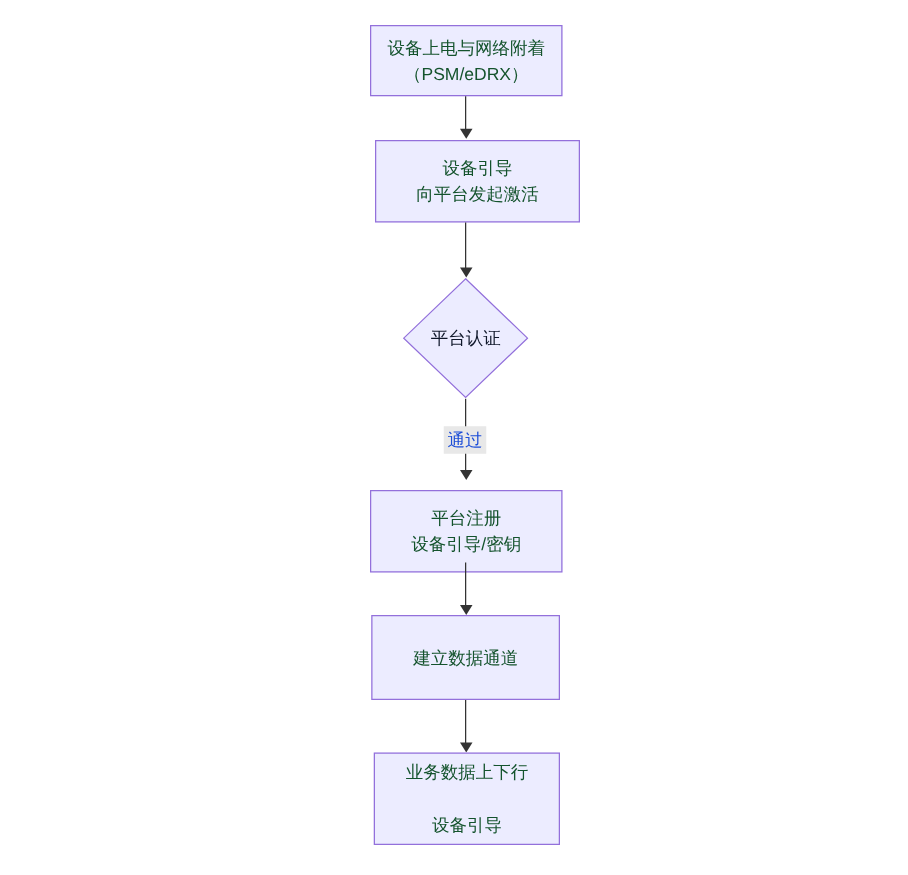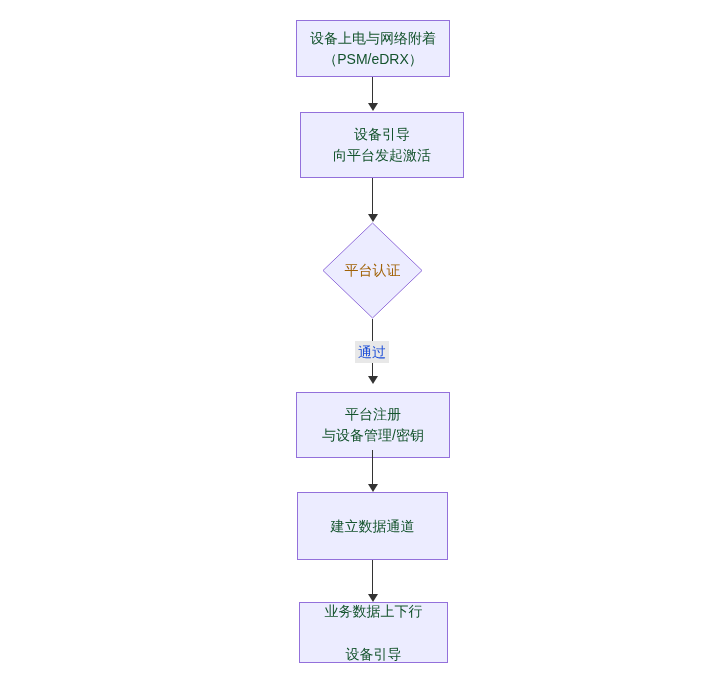--- a/index.html
+++ b/index.html
@@ -30,35 +30,35 @@
     font-size: 14px;
     line-height: 21px;
     color: #14532d;
     white-space: nowrap;
   }
 
   #node-power-on { left: 296px; top: 20px;  width: 154px; height: 57px; }
   #node-bootstrap{ left: 300px; top: 112px; width: 164px; height: 66px; }
   #node-register { left: 296px; top: 392px; width: 154px; height: 66px; }
   #node-channel  { left: 297px; top: 492px; width: 151px; height: 68px; justify-content: center; }
-  #node-business { left: 299px; top: 602px; width: 149px; height: 61px; gap: 22px; }
+  #node-business { left: 299px; top: 602px; width: 149px; height: 74px; gap: 22px; }
 
   .node.diamond {
     position: absolute;
     left: 322px; top: 222px;
     width: 101px; height: 97px;
     background: transparent;
     border: none;
   }
   .node.diamond svg { position: absolute; left: 0; top: 0; width: 100%; height: 100%; }
   .node.diamond .diamond-label {
     position: absolute;
     left: 0; top: 0; width: 100%; height: 100%;
     display: flex; align-items: center; justify-content: center;
-    font-size: 14px; color: #a16207; white-space: nowrap;
+    font-size: 14px; color: #0f172a; white-space: nowrap;
   }
 
   
   .edge-line {
     position: absolute;
     left: 372px;
     width: 1px;
     background: #333333;
   }
   #edge1-line { top: 77px;  height: 27px; }
@@ -121,21 +121,21 @@
     </svg>
     <span class="diamond-label">平台认证</span>
   </div>
 
   <div class="edge-line" id="edge3-line"></div>
   <div class="edge-arrow" id="edge3-arrow"></div>
   <div class="edge-label">通过</div>
 
   <div class="node rect" id="node-register">
     <span class="line">平台注册</span>
-    <span class="line">与设备管理/密钥</span>
+    <span class="line">设备引导/密钥</span>
   </div>
 
   <div class="edge-line" id="edge4-line"></div>
   <div class="edge-arrow" id="edge4-arrow"></div>
 
   <div class="node rect" id="node-channel">
     <span class="line">建立数据通道</span>
   </div>
 
   <div class="edge-line" id="edge5-line"></div>

